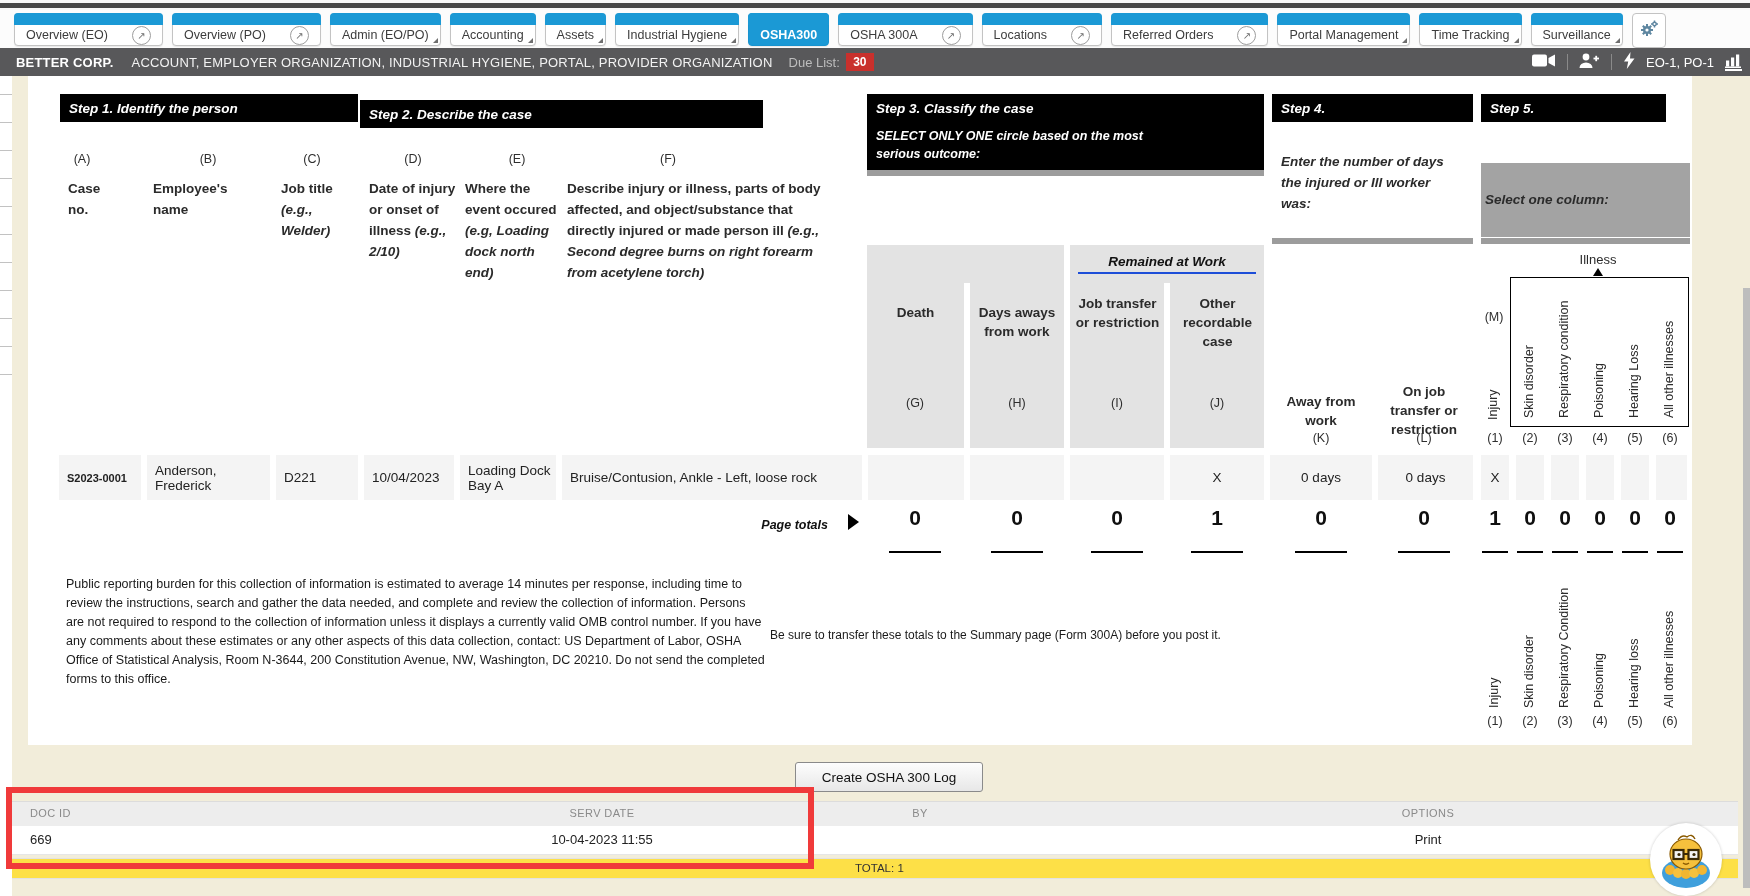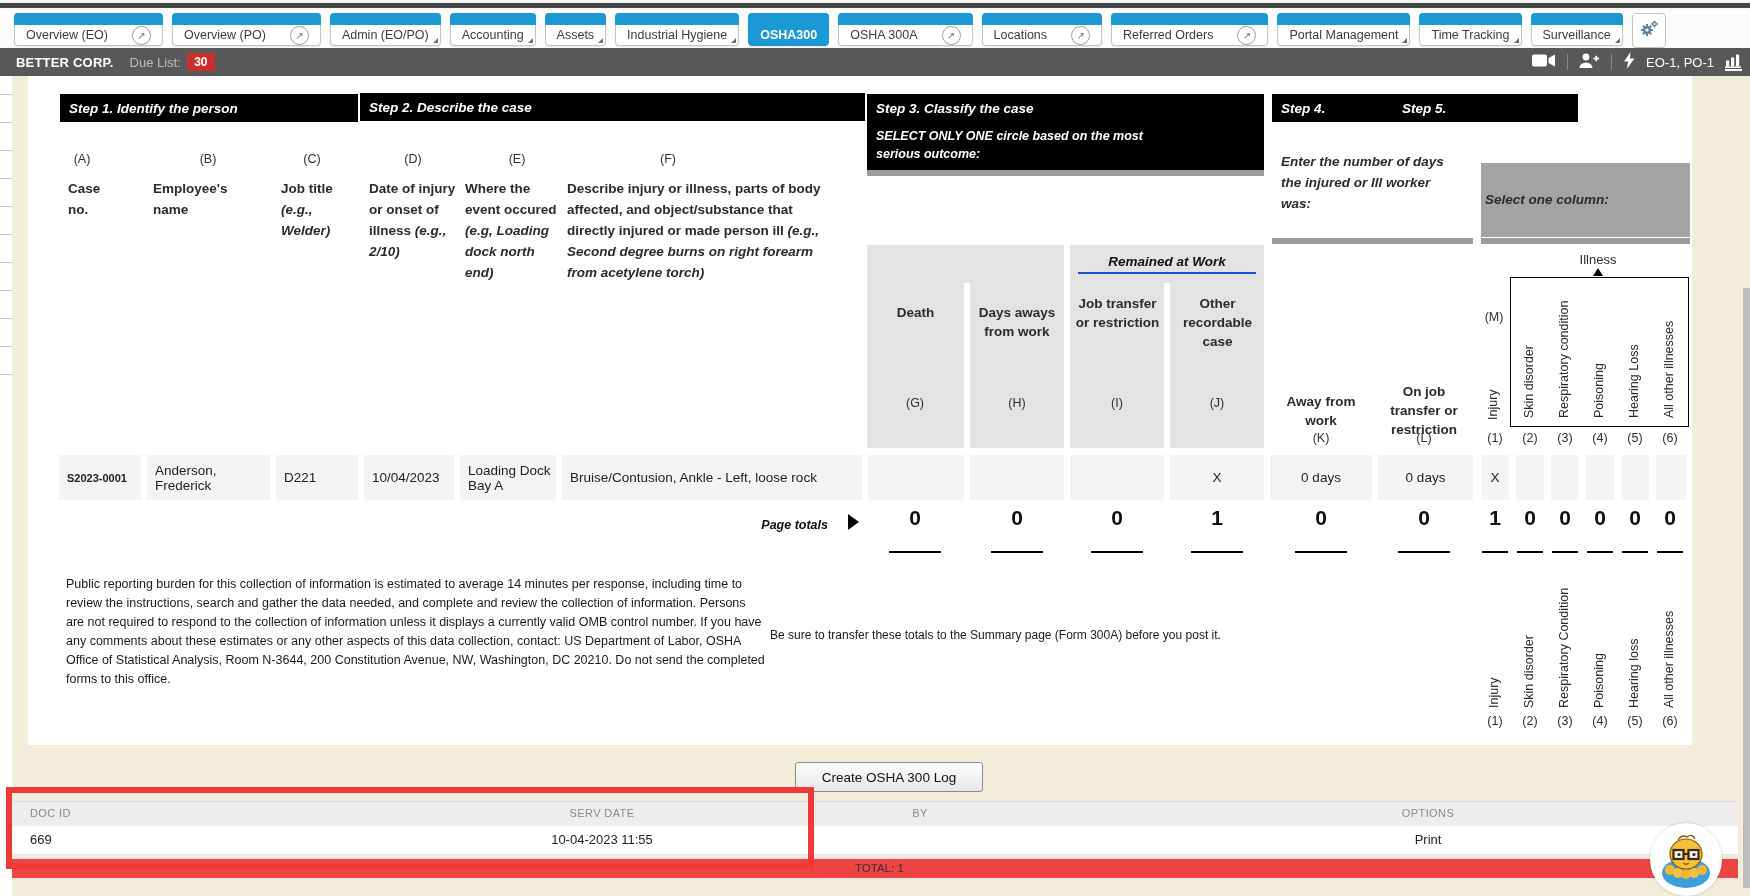--- a/index.html
+++ b/index.html
@@ -77,21 +77,21 @@
   
   .createbtn{left:795px;top:762px;width:188px;height:30px;background:linear-gradient(#fdfdfd,#e7e7e7);
        border:1px solid #8a8a8a;border-radius:3px;font-size:13.5px;color:#111;
        display:flex;align-items:center;justify-content:center;cursor:pointer;
        font-family:"Liberation Sans",sans-serif}
   .dtheader{left:12px;top:801px;width:1726px;height:24px;background:#ededed;
             border-top:1px solid #dcdcdc;border-bottom:1px solid #dcdcdc}
   .dthcell{position:absolute;top:5px;font-size:11px;color:#8a8a8a;letter-spacing:.4px}
   .dtrow{left:12px;top:826px;width:1726px;height:28px;background:#fff;border-bottom:1px solid #e6e6e6}
   .dtcell{position:absolute;top:6px;font-size:13px;color:#222}
-  .dttotal{left:12px;top:858px;width:1726px;height:19px;background:#ef4444;border-top:1px solid #e2e2e2;
+  .dttotal{left:12px;top:858px;width:1726px;height:19px;background:#fde047;border-top:1px solid #e2e2e2;
            border-bottom:1px solid #e2e2e2}
   .redbox{left:6px;top:787px;width:808px;height:82px;border:6px solid #f03a3a;box-sizing:border-box;
           z-index:60;pointer-events:none}
   .mascot{left:1650px;top:823px;width:72px;height:73px;background:#fff;border-radius:50%;
           z-index:70;display:flex;align-items:center;justify-content:center;overflow:hidden;cursor:pointer;
           box-shadow:0 0 3px rgba(0,0,0,.2)}
 </style>
 </head>
 <body>
 
@@ -169,20 +169,21 @@
           <circle cx="15.5" cy="5" r="2.4" fill="#5e86a0"></circle>
             <circle cx="15.5" cy="5" r="1" fill="#fff"></circle>
         </svg>
       </span>
     </div>
   </div>
 </div>
 
 <div class="abs topbar">
   <span class="company">BETTER CORP.</span>
+  <span class="modules">ACCOUNT, EMPLOYER ORGANIZATION, INDUSTRIAL HYGIENE, PORTAL, PROVIDER ORGANIZATION</span>
   <span class="duelabel">Due List:</span>
   <span class="badge">30</span>
   <div class="tb-right">
     <span>
       <svg width="24" height="15" viewBox="0 0 24 15">
           <rect x="0" y="1.5" width="15" height="12" rx="2" fill="#fff"></rect>
           <path d="M16.5 5 L23 1.5 V13.5 L16.5 10 Z" fill="#fff"></path>
         </svg>
     </span>
     <span class="tb-sep"></span>
@@ -214,28 +215,28 @@
   </div>
 </div>
 
 <div class="abs cream"></div>
 <div class="abs tickstrip"></div>
 <div class="abs ticks"></div>
 <div class="abs contentwhite"></div>
 <div class="abs scrollthumb"></div>
 
 <div class="abs hdr" style="left:60px;top:94px;width:298px;height:28px">Step 1. Identify the person</div>
-<div class="abs hdr" style="left:360px;top:93px;width:505px;height:28px">Step 2. Describe the case</div>
+<div class="abs hdr" style="left:360px;top:100px;width:403px;height:28px">Step 2. Describe the case</div>
 <div class="abs hdr" style="left:867px;top:94px;width:397px;height:76px">
   <span>Step 3. Classify the case</span>
   <span class="sub" style="width:290px">SELECT ONLY ONE circle based on the most serious outcome:</span>
 </div>
 <div class="abs graystrip" style="left:867px;top:170px;width:397px"></div>
 <div class="abs hdr" style="left:1272px;top:94px;width:201px;height:28px">Step 4.</div>
-<div class="abs hdr" style="left:1393px;top:94px;width:185px;height:28px">Step 5.</div>
+<div class="abs hdr" style="left:1481px;top:94px;width:185px;height:28px">Step 5.</div>
 
 <div class="abs instr" style="left:1281px;top:152px;width:178px">Enter the number of days the injured or Ill worker was:</div>
 <div class="abs g5box" style="left:1481px;top:163px;width:209px;height:74px">
   <span class="instr">Select one column:</span>
 </div>
 <div class="abs graystrip" style="left:1272px;top:238px;width:201px"></div>
 <div class="abs graystrip" style="left:1481px;top:238px;width:209px"></div>
 
 <span class="abs colletter" style="left:82px;top:152px">(A)</span>
 <span class="abs colletter" style="left:208px;top:152px">(B)</span>

